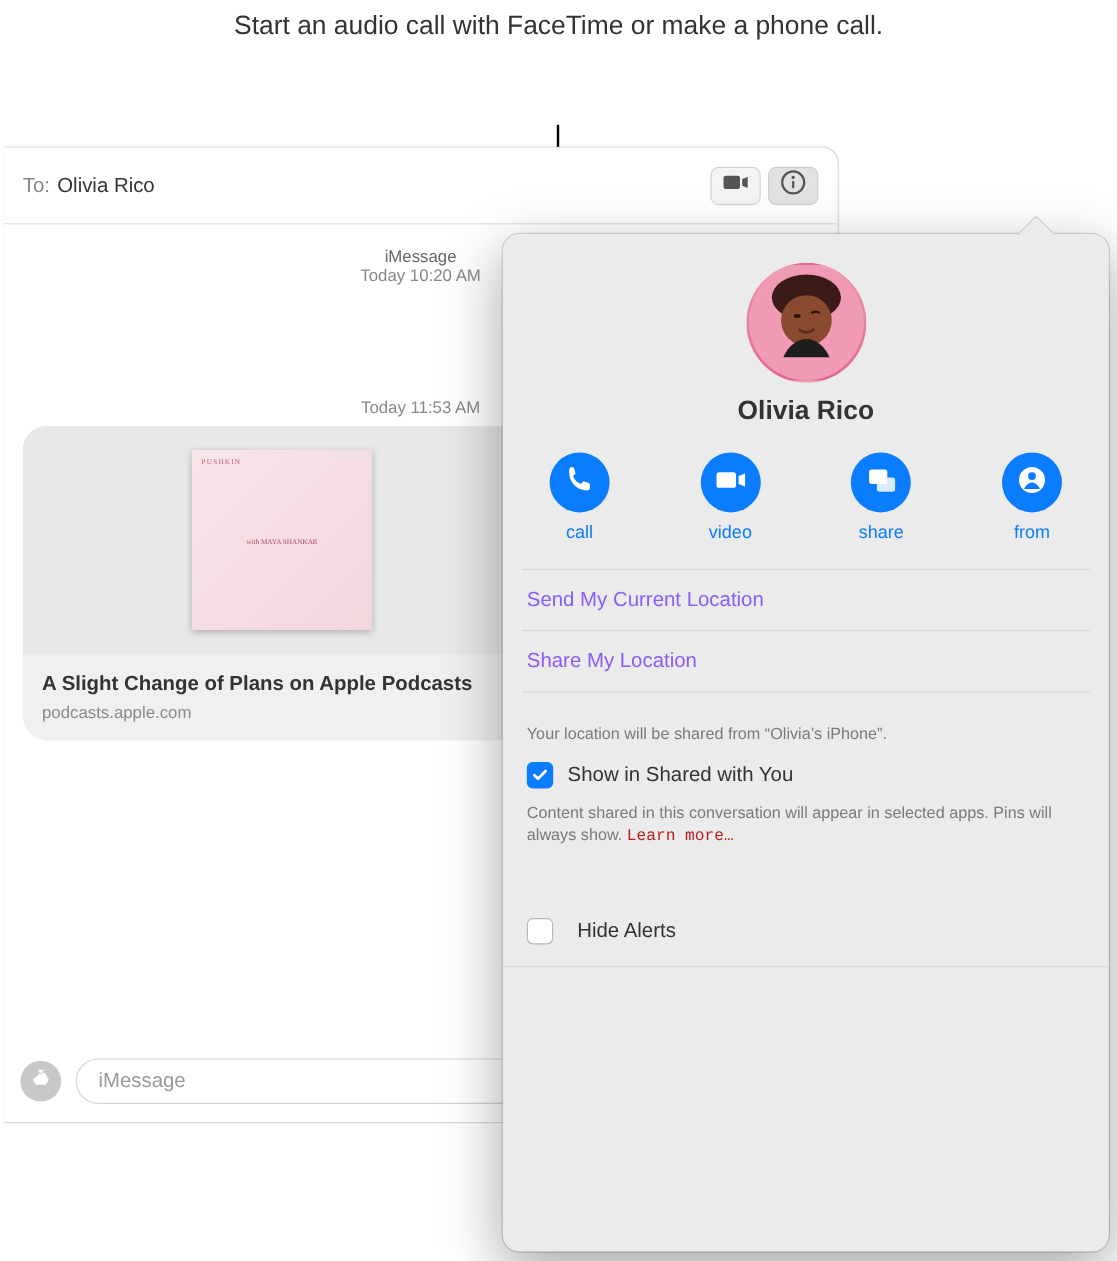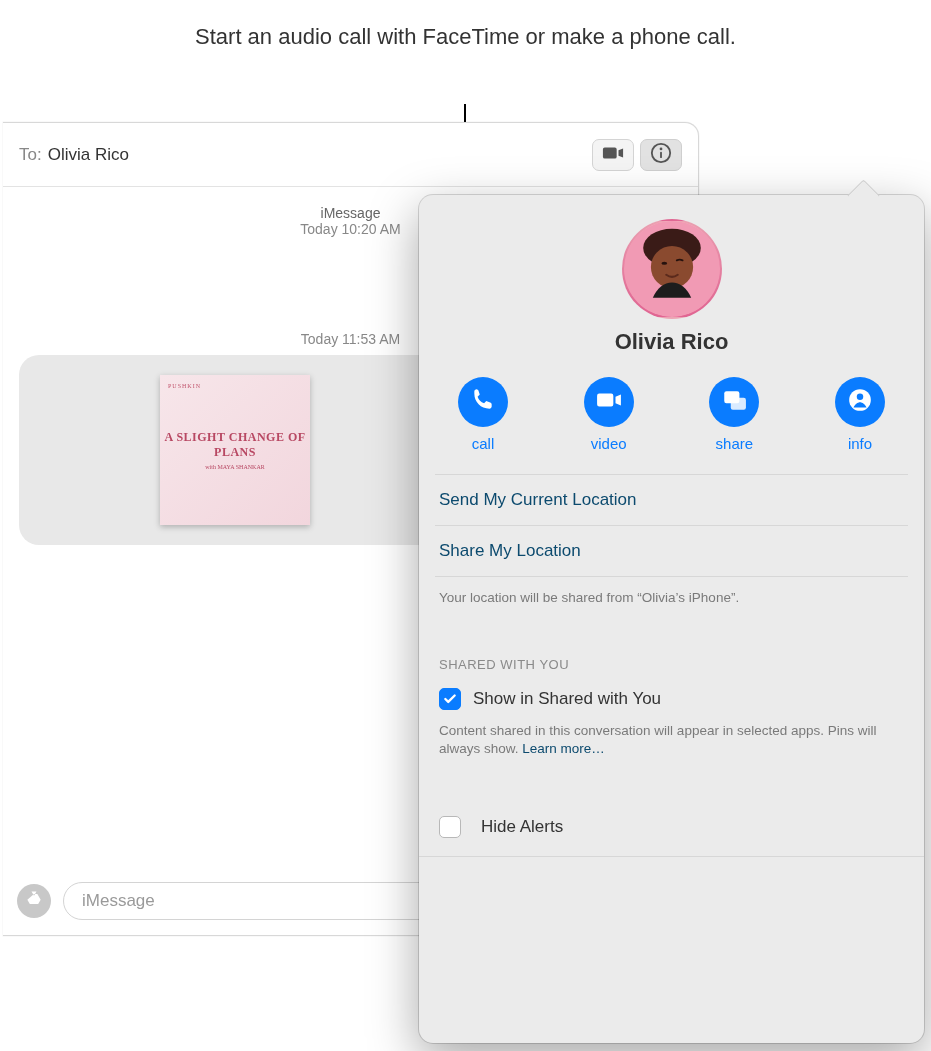--- a/index.html
+++ b/index.html
@@ -10,21 +10,21 @@
     background: #fff;
     font-family: -apple-system, "Helvetica Neue", Helvetica, Arial, sans-serif;
     color: #333;
     position: relative;
     overflow: hidden;
   }
 
   
   .callout {
     position: absolute;
-    top: 22px;
+    top: 6px;
     left: 0;
     right: 0;
     text-align: center;
     font-size: 22px;
     line-height: 1.35;
   }
   .callout-line {
     position: absolute;
     left: 464px;
     top: 104px;
@@ -197,25 +197,25 @@
     display:flex; align-items:center; justify-content:center;
   }
   .act-btn svg { width:26px; height:26px; fill:#fff; }
   .act-label { font-size:15px; color:#0a7cff; }
 
   .plist { }
   .prow {
     border-top: 1.5px solid #d7d7d7;
     padding: 15px 4px;
     font-size: 17px;
-    color:#0c4a6e;
+    color:#8b5cf6;
   }
   .pnote {
     border-top: 1.5px solid #d7d7d7;
-    padding: 12px 4px 6px;
+    padding: 26px 4px 6px;
     font-size: 13.5px;
     color:#7a7a7a;
     line-height:1.3;
   }
   .psection {
     margin-top: 44px;
     font-size: 13px;
     letter-spacing: 0.5px;
     color:#8a8a8a;
     padding: 0 4px 8px;
@@ -235,21 +235,21 @@
     display:flex;align-items:center;justify-content:center;
   }
   .checkbox.checked { background:#0a7cff; border-color:#0a7cff; }
   .checkbox.checked svg { width:14px; height:14px; fill:#fff; }
   .phelp {
     font-size: 13.5px;
     color:#7a7a7a;
     padding: 2px 4px 8px;
     line-height:1.35;
   }
-  .phelp a { color:#0c4a6e; text-decoration:none; }
+  .phelp a { color:#b91c1c; text-decoration:none;font-family:Liberation Mono, monospace; }
   .phide {
     display:flex; align-items:center; gap:20px;
     padding: 20px 4px 18px;
     font-size: 17px;
     margin-top: 30px;
   }
   .bottom-line { height:1.5px; background:#d7d7d7; margin: 0 -16px;}
 </style>
 </head>
 <body>
@@ -285,23 +285,26 @@
       <span class="bold">iMessage</span><br>
       <span>Today 10:20 AM</span>
     </div>
     <div class="bubble">Hello</div>
     <div class="time2">Today 11:53 AM</div>
 
     <div class="link-card">
       <div class="link-hero">
         <div class="podcast-art">
           <div class="pub">PUSHKIN</div>
-          <div class="t1">A SLIGHT CHANGE OF PLANS</div>
           <div class="sub">with MAYA SHANKAR</div>
         </div>
+      </div>
+      <div class="link-meta">
+        <div class="link-title">A Slight Change of Plans on Apple Podcasts</div>
+        <div class="link-domain">podcasts.apple.com</div>
       </div>
     </div>
   </div>
 
   <div class="composer">
     <div class="apps-btn">
       <span>
         <svg viewBox="0 0 24 24">
             <path d="M4 13l3 5h10l3-5-4-7h-4zM9 3h6l-3 5z"></path>
           </svg>
@@ -355,31 +358,30 @@
         <div class="act-label">share</div>
       </div>
       <div class="act">
         <div class="act-btn">
             <span><svg viewBox="0 0 24 24">
                 <circle cx="12" cy="12" r="10" fill="#fff"></circle>
                 <circle cx="12" cy="9" r="3" fill="#0a7cff"></circle>
                 <path d="M6 19c1-3 4-5 6-5s5 2 6 5" fill="#0a7cff"></path>
               </svg></span>
           </div>
-        <div class="act-label">info</div>
+        <div class="act-label">from</div>
       </div>
     </div>
 
     <div class="plist">
       <div class="prow">Send My Current Location</div>
       <div class="prow">Share My Location</div>
       <div class="pnote">Your location will be shared from “Olivia’s iPhone”.</div>
     </div>
 
-    <div class="psection">SHARED WITH YOU</div>
     <div class="pcheckrow">
       <div class="checkbox checked">
         <svg viewBox="0 0 24 24">
             <path d="M4 12l5 5L20 6" fill="none" stroke="#fff" stroke-width="4" stroke-linecap="round" stroke-linejoin="round"></path>
           </svg>
       </div>
       <span>Show in Shared with You</span>
     </div>
     <div class="phelp">
       <span>Content shared in this conversation will appear in selected apps. Pins will always show.</span>

